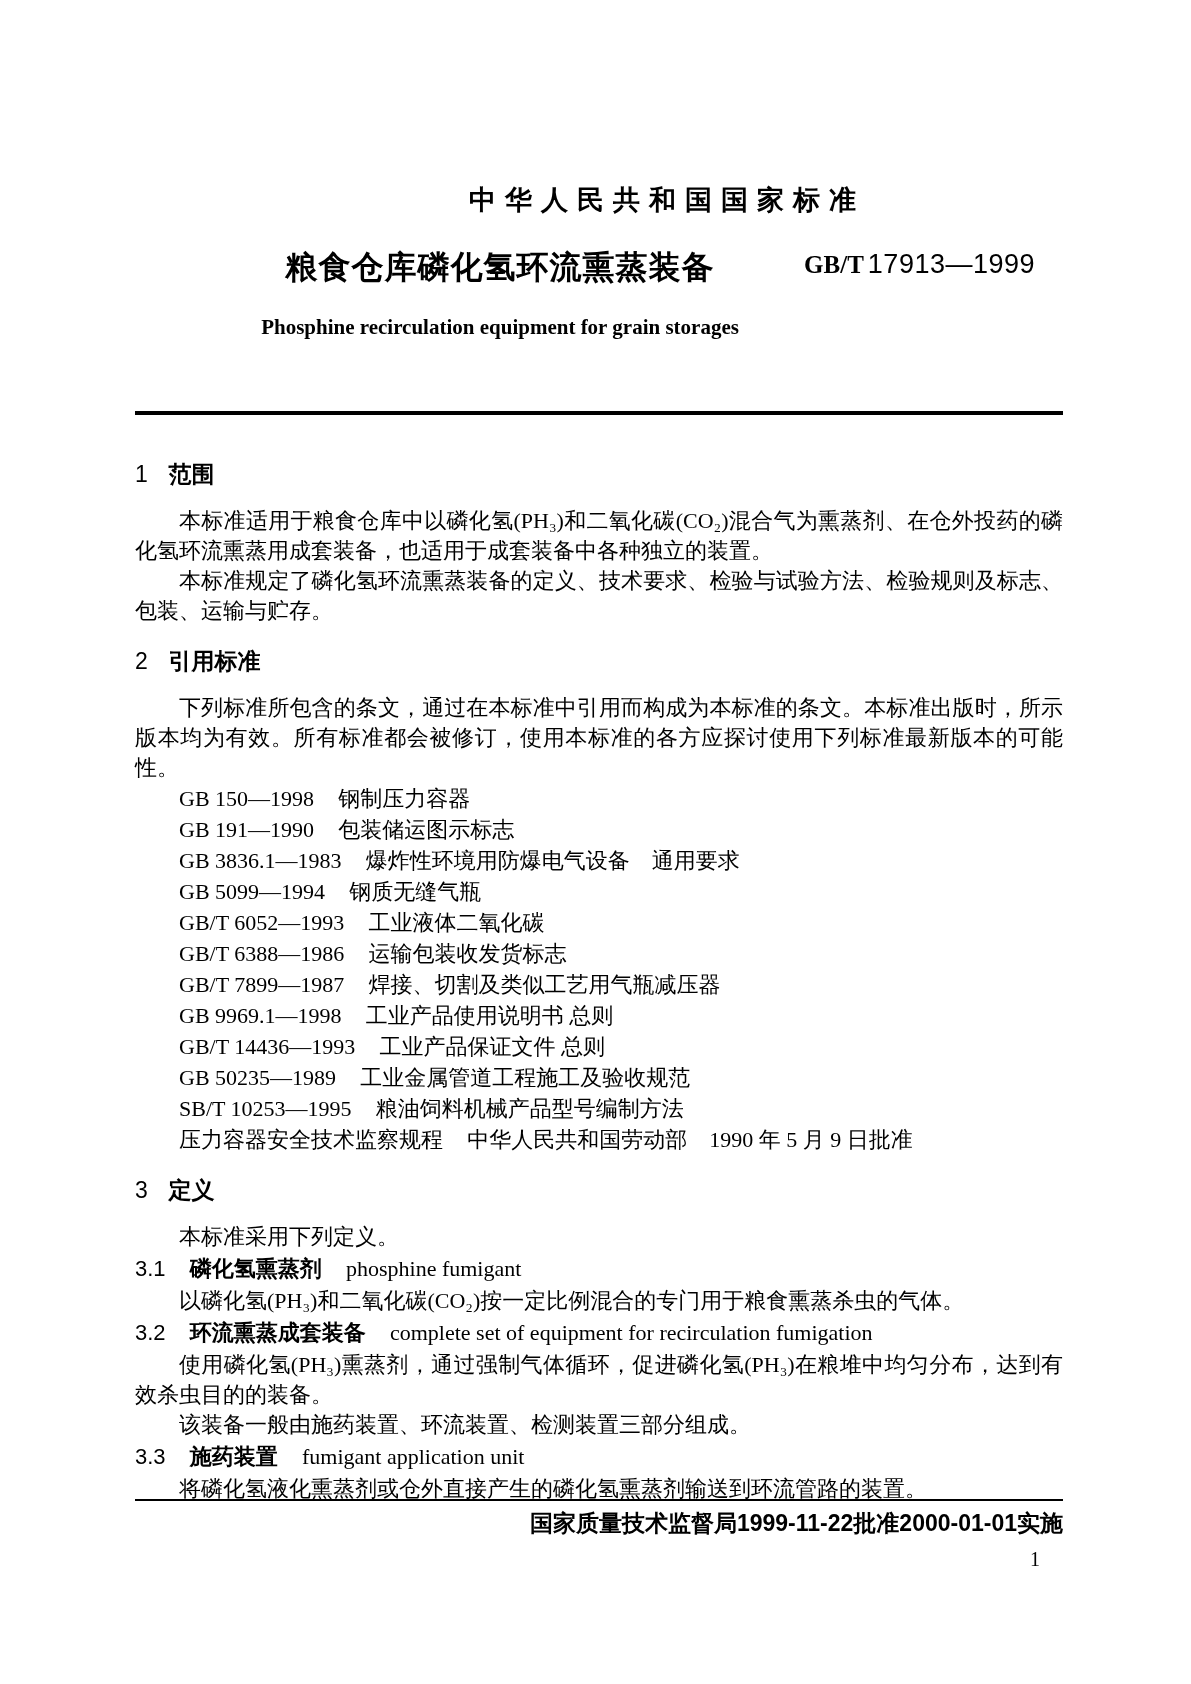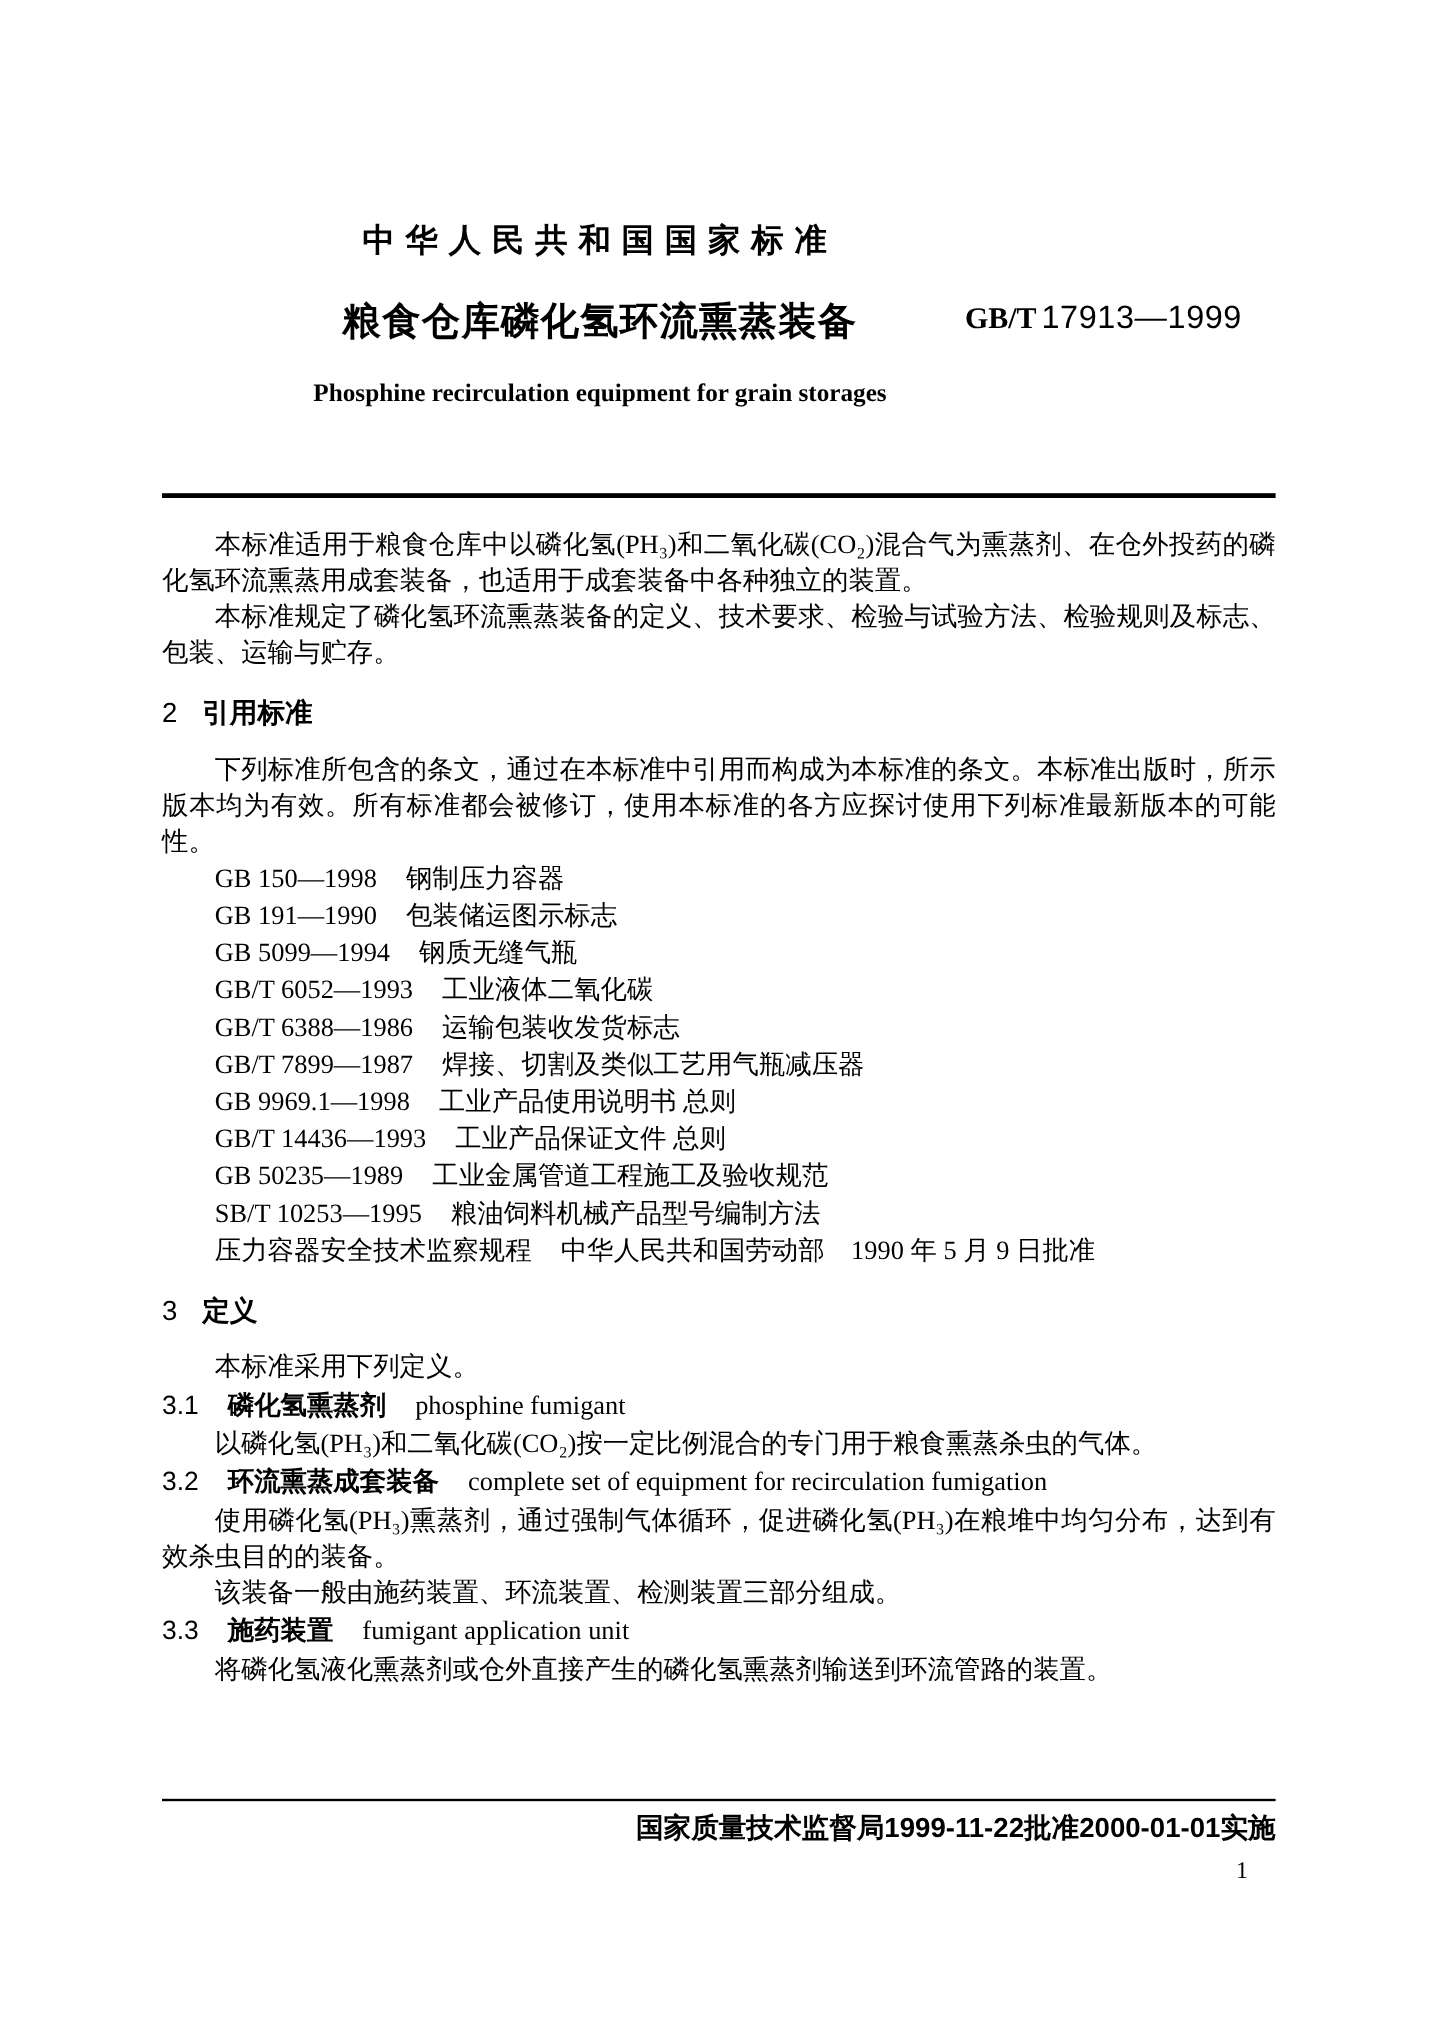--- a/index.html
+++ b/index.html
@@ -26,20 +26,21 @@
   .caption {
     position: absolute;
     top: 182px;
     left: 0;
     width: 100%;
     font-family: "Liberation Sans", "DejaVu Sans", sans-serif;
     font-weight: bold;
     font-size: 27px;
     letter-spacing: 9px;
     white-space: nowrap;
+    text-align: right;
   }
   .title-cn {
     position: absolute;
     top: 246px;
     left: 0;
     width: 100%;
     font-family: "Liberation Sans", "DejaVu Sans", sans-serif;
     font-weight: bold;
     font-size: 32px;
     letter-spacing: 1px;
@@ -169,26 +170,28 @@
       <div class="title-en">Phosphine recirculation equipment for grain storages</div>
     </div>
     <div class="std-code">
       <span class="code-prefix">GB/T</span>
       <span class="code-number">17913—1999</span>
     </div>
     <div class="header-rule"></div>
   </header>
 
   <main class="doc-body">
+      <div class="clause"><span class="clause-number">1</span><span class="clause-title">范围</span></div>
       <p class="para">本标准适用于粮食仓库中以磷化氢(PH₃)和二氧化碳(CO₂)混合气为熏蒸剂、在仓外投药的磷化氢环流熏蒸用成套装备，也适用于成套装备中各种独立的装置。</p>
       <p class="para">本标准规定了磷化氢环流熏蒸装备的定义、技术要求、检验与试验方法、检验规则及标志、包装、运输与贮存。</p>
       <div class="clause"><span class="clause-number">2</span><span class="clause-title">引用标准</span></div>
       <p class="para">下列标准所包含的条文，通过在本标准中引用而构成为本标准的条文。本标准出版时，所示版本均为有效。所有标准都会被修订，使用本标准的各方应探讨使用下列标准最新版本的可能性。</p>
       <div class="ref"><span class="reference-code">GB 150—1998</span><span class="reference-name">钢制压力容器</span></div>
       <div class="ref"><span class="reference-code">GB 191—1990</span><span class="reference-name">包装储运图示标志</span></div>
+      <div class="ref"><span class="reference-code">GB 3836.1—1983</span><span class="reference-name">爆炸性环境用防爆电气设备　通用要求</span></div>
       <div class="ref"><span class="reference-code">GB 5099—1994</span><span class="reference-name">钢质无缝气瓶</span></div>
       <div class="ref"><span class="reference-code">GB/T 6052—1993</span><span class="reference-name">工业液体二氧化碳</span></div>
       <div class="ref"><span class="reference-code">GB/T 6388—1986</span><span class="reference-name">运输包装收发货标志</span></div>
       <div class="ref"><span class="reference-code">GB/T 7899—1987</span><span class="reference-name">焊接、切割及类似工艺用气瓶减压器</span></div>
       <div class="ref"><span class="reference-code">GB 9969.1—1998</span><span class="reference-name">工业产品使用说明书 总则</span></div>
       <div class="ref"><span class="reference-code">GB/T 14436—1993</span><span class="reference-name">工业产品保证文件 总则</span></div>
       <div class="ref"><span class="reference-code">GB 50235—1989</span><span class="reference-name">工业金属管道工程施工及验收规范</span></div>
       <div class="ref"><span class="reference-code">SB/T 10253—1995</span><span class="reference-name">粮油饲料机械产品型号编制方法</span></div>
       <div class="ref"><span class="reference-code">压力容器安全技术监察规程</span><span class="reference-name">中华人民共和国劳动部　1990 年 5 月 9 日批准</span></div>
       <div class="clause"><span class="clause-number">3</span><span class="clause-title">定义</span></div>

